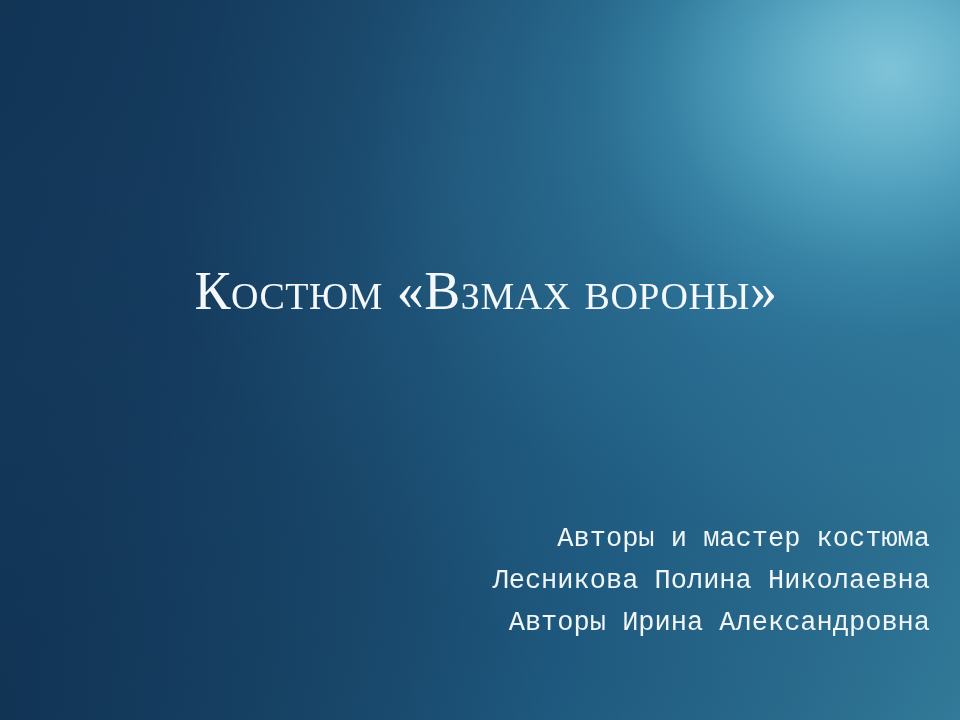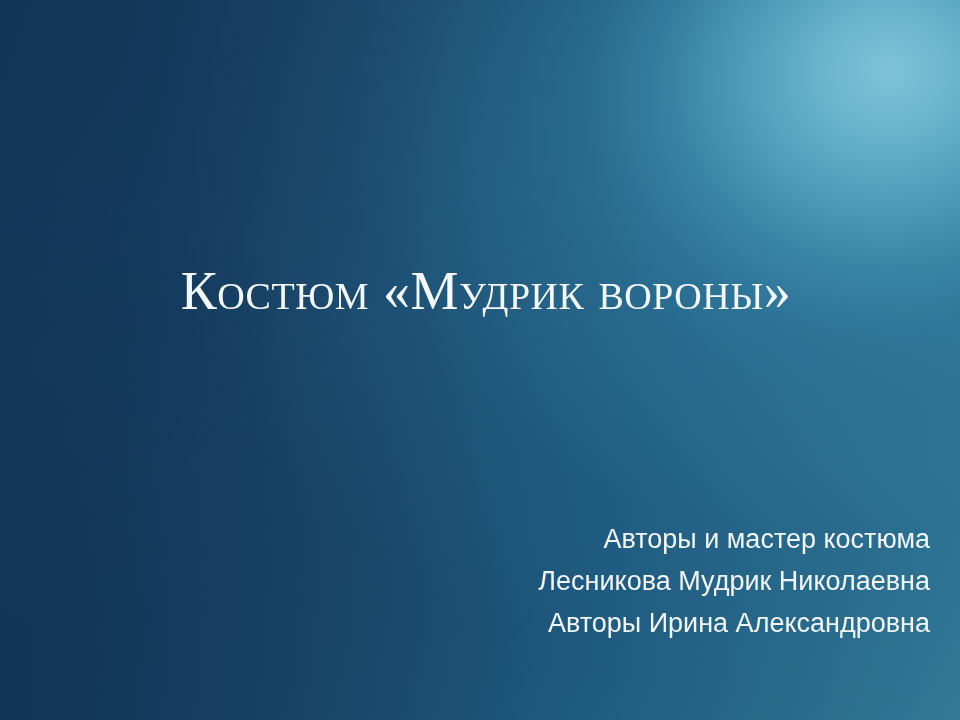--- a/index.html
+++ b/index.html
@@ -93,39 +93,39 @@
     right: 30px;
     top: 518px;
     width: 660px;
     text-align: right;
   }
 
   .subtitle-line {
     margin: 0;
     font-size: 27px;
     line-height: 42px;
-    font-family: Liberation Sans, sans-serif;
+    font-family: Liberation Mono, monospace;
     color: #f1f6f8;
     white-space: nowrap;
   }
 </style>
 </head>
 <body>
 
 <div class="slide">
 
   <div class="slide-bg"></div>
   <div class="slide-vignette"></div>
 
   <div class="slide-content">
 
     <div class="title-block">
-      <h1 class="slide-title">Костюм «Мудрик вороны»</h1>
+      <h1 class="slide-title">Костюм «Взмах вороны»</h1>
     </div>
 
     <div class="subtitle-block">
       <p class="subtitle-line">Авторы и мастер костюма</p>
-      <p class="subtitle-line">Лесникова Мудрик Николаевна</p>
+      <p class="subtitle-line">Лесникова Полина Николаевна</p>
       <p class="subtitle-line">Авторы Ирина Александровна</p>
     </div>
 
   </div>
 </div>
 
 </body></html>

